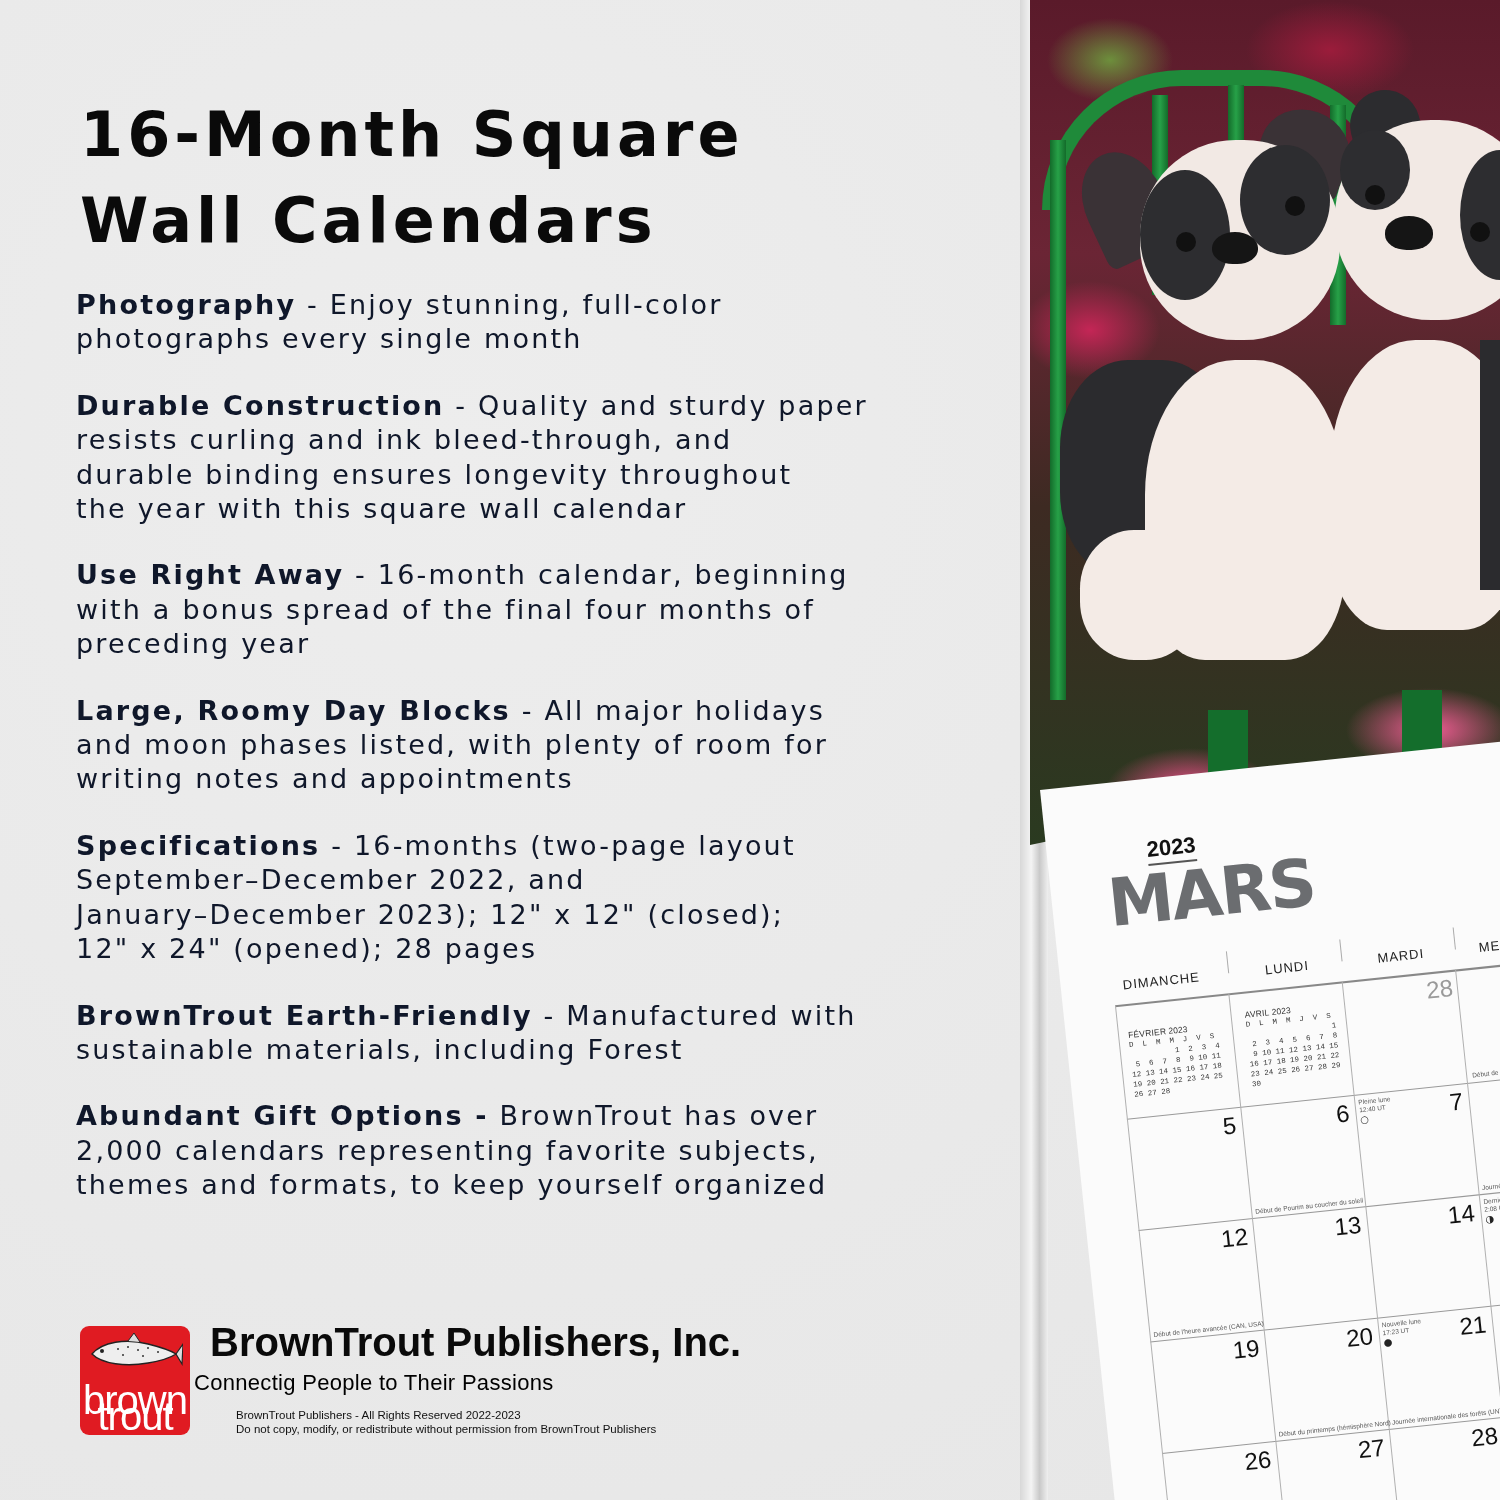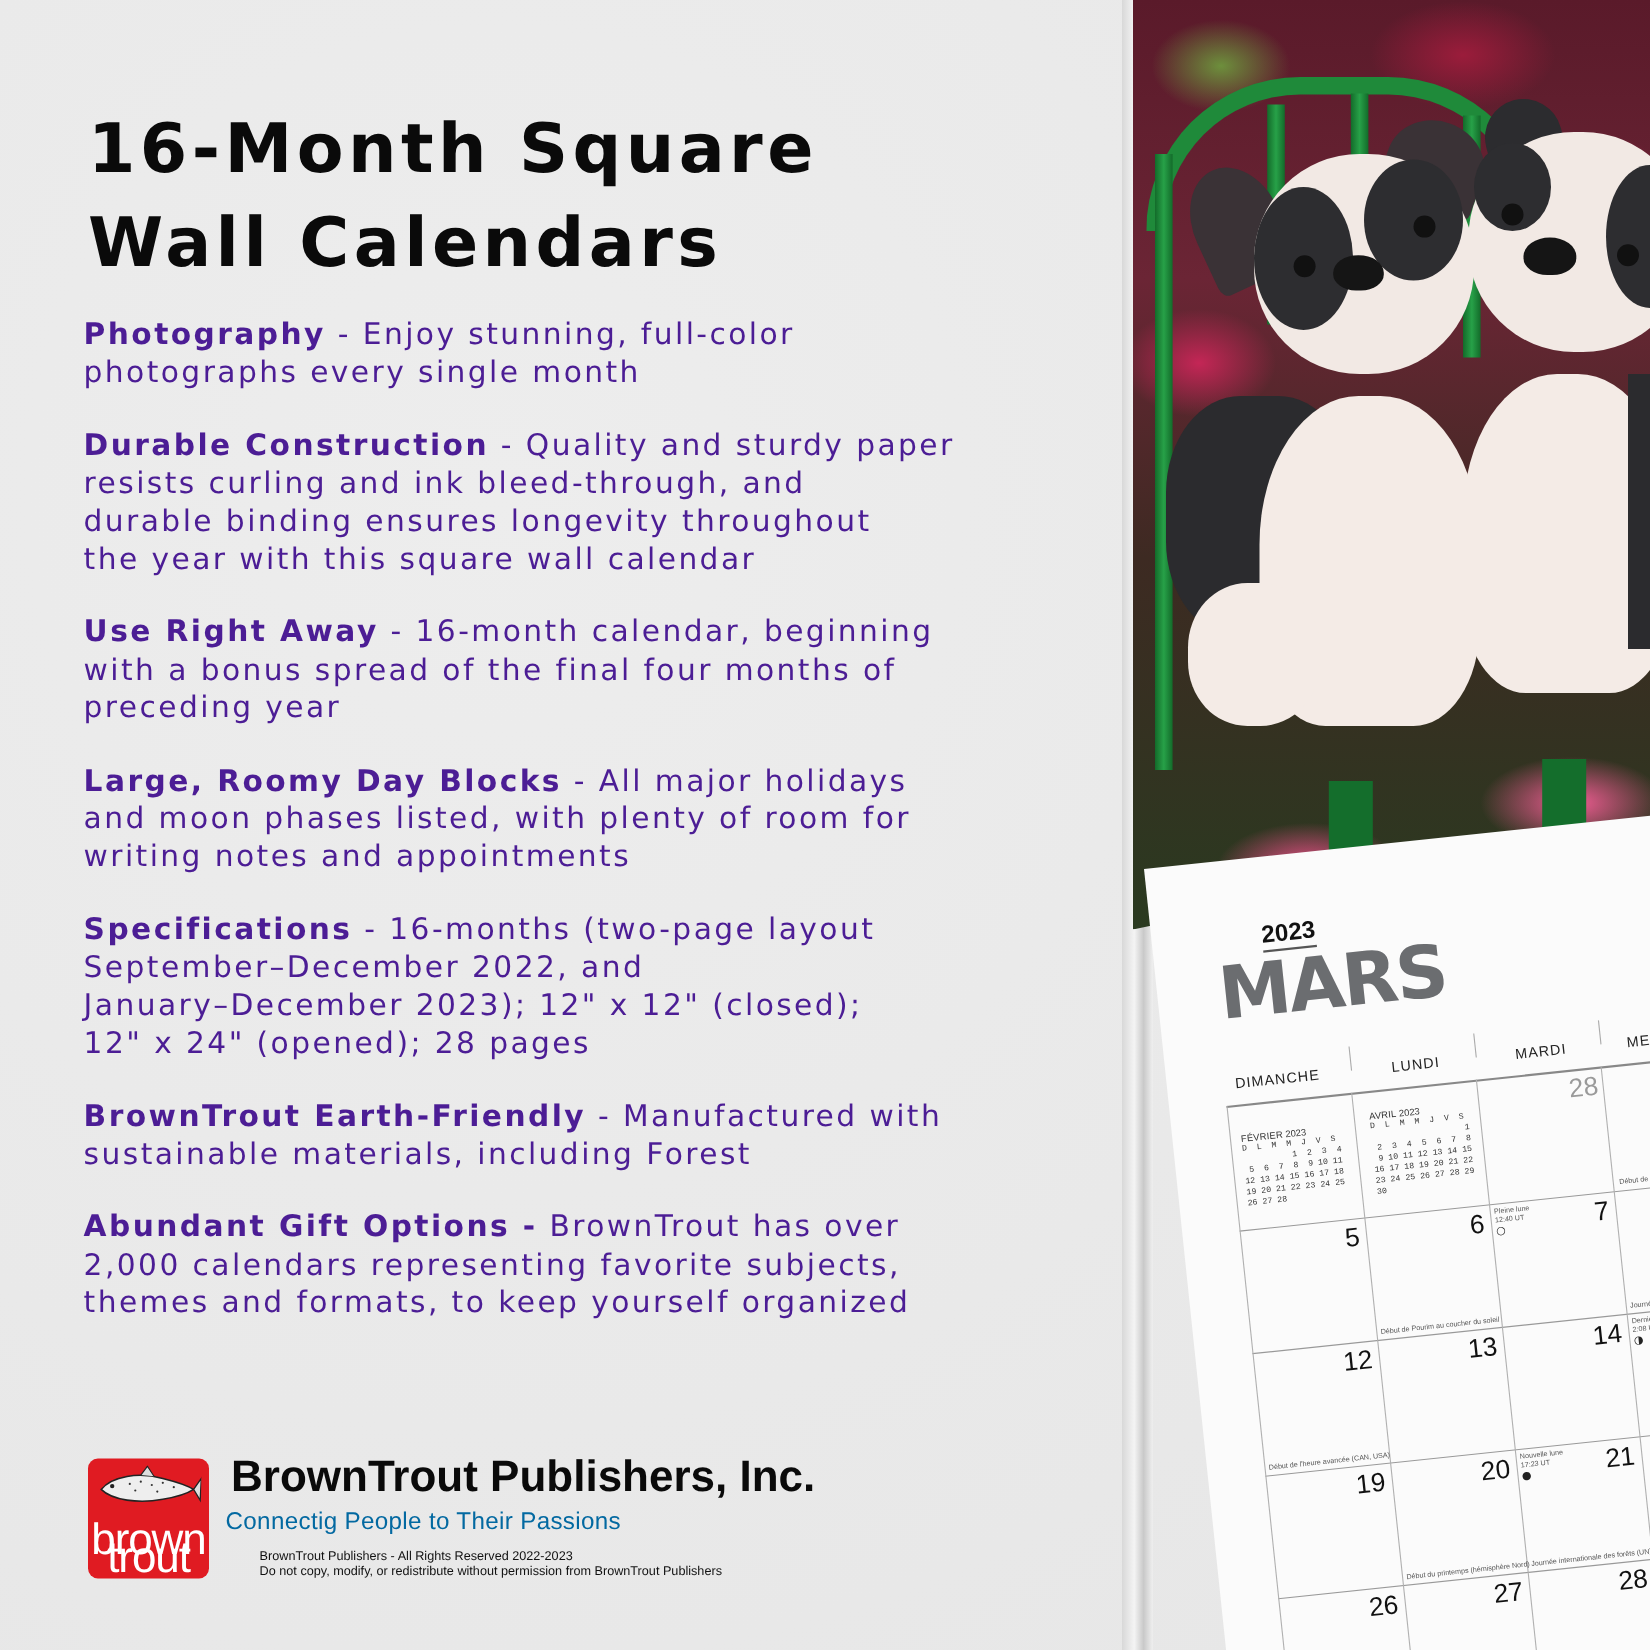--- a/index.html
+++ b/index.html
@@ -13,21 +13,21 @@
     }
     .left-panel { position: absolute; left: 0; top: 0; width: 1030px; height: 1136px; }
     .headline {
       position: absolute; left: 80px; top: 92px;
       font-family: "DejaVu Sans", sans-serif; font-weight: bold;
       font-size: 62px; line-height: 86px; letter-spacing: 4px; color: #0a0a0a;
     }
     .features { position: absolute; left: 76px; top: 288px; width: 850px; }
     .feature {
       font-size: 27px; line-height: 34.4px; letter-spacing: 2.2px;
-      color: #4c1d95; margin-bottom: 32px;
+      color: #0f172a; margin-bottom: 32px;
       font-family: "DejaVu Sans", sans-serif;
     }
     .feature .ftitle { font-weight: bold; }
     .feature .fsep { font-weight: normal; }
     .brand { position: absolute; left: 80px; top: 1326px; }
     .logo {
       position: absolute; left: 0; top: 0; width: 110px; height: 109px;
       background: #e01b22; border-radius: 9px; overflow: hidden;
     }
     .logo .fish { position: absolute; left: 8px; top: 6px; width: 95px; height: 42px; }
@@ -36,22 +36,22 @@
       color: #fff; font-family: "Liberation Sans", sans-serif;
       font-size: 40px; line-height: 30px; letter-spacing: -1px;
     }
     .logo .lt1 { top: 59px; }
     .logo .lt2 { top: 75px; }
     .company {
       position: absolute; left: 130px; top: -6px; white-space: nowrap;
       font-family: "Liberation Sans", sans-serif; font-weight: bold; font-size: 40px; color: #0a0a0a;
     }
     .tagline {
-      position: absolute; left: 125px; top: 44px; white-space: nowrap;
-      font-family: "Liberation Sans", sans-serif; font-size: 22px; color: #0369a1; letter-spacing: 0.3px;
+      position: absolute; left: 114px; top: 44px; white-space: nowrap;
+      font-family: "Liberation Sans", sans-serif; font-size: 22px; color: #000000; letter-spacing: 0.3px;
     }
     .legal {
       position: absolute; left: 132px; top: 82px; white-space: nowrap;
       font-family: "Liberation Sans", sans-serif; font-size: 11.5px; line-height: 14px; color: #111; margin-left: 24px;
     }
 
     
     .product { position: absolute; left: 1020px; top: 0; width: 480px; height: 1500px; overflow: hidden; }
     .page-edge {
       position: absolute; left: 0; top: 0; width: 28px; height: 1500px;

